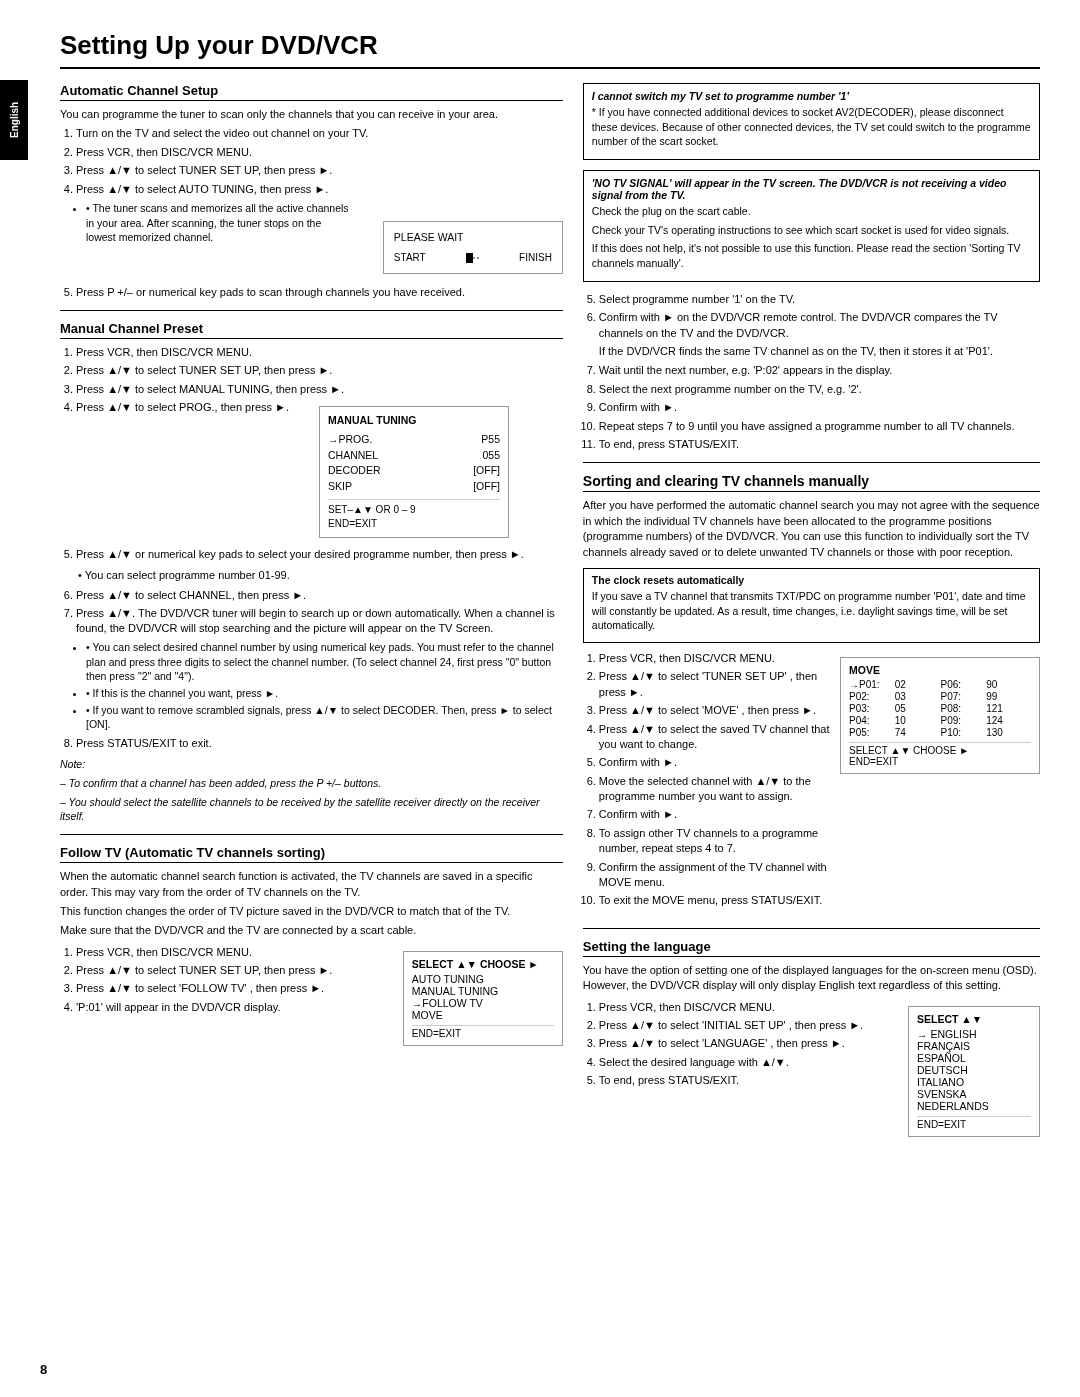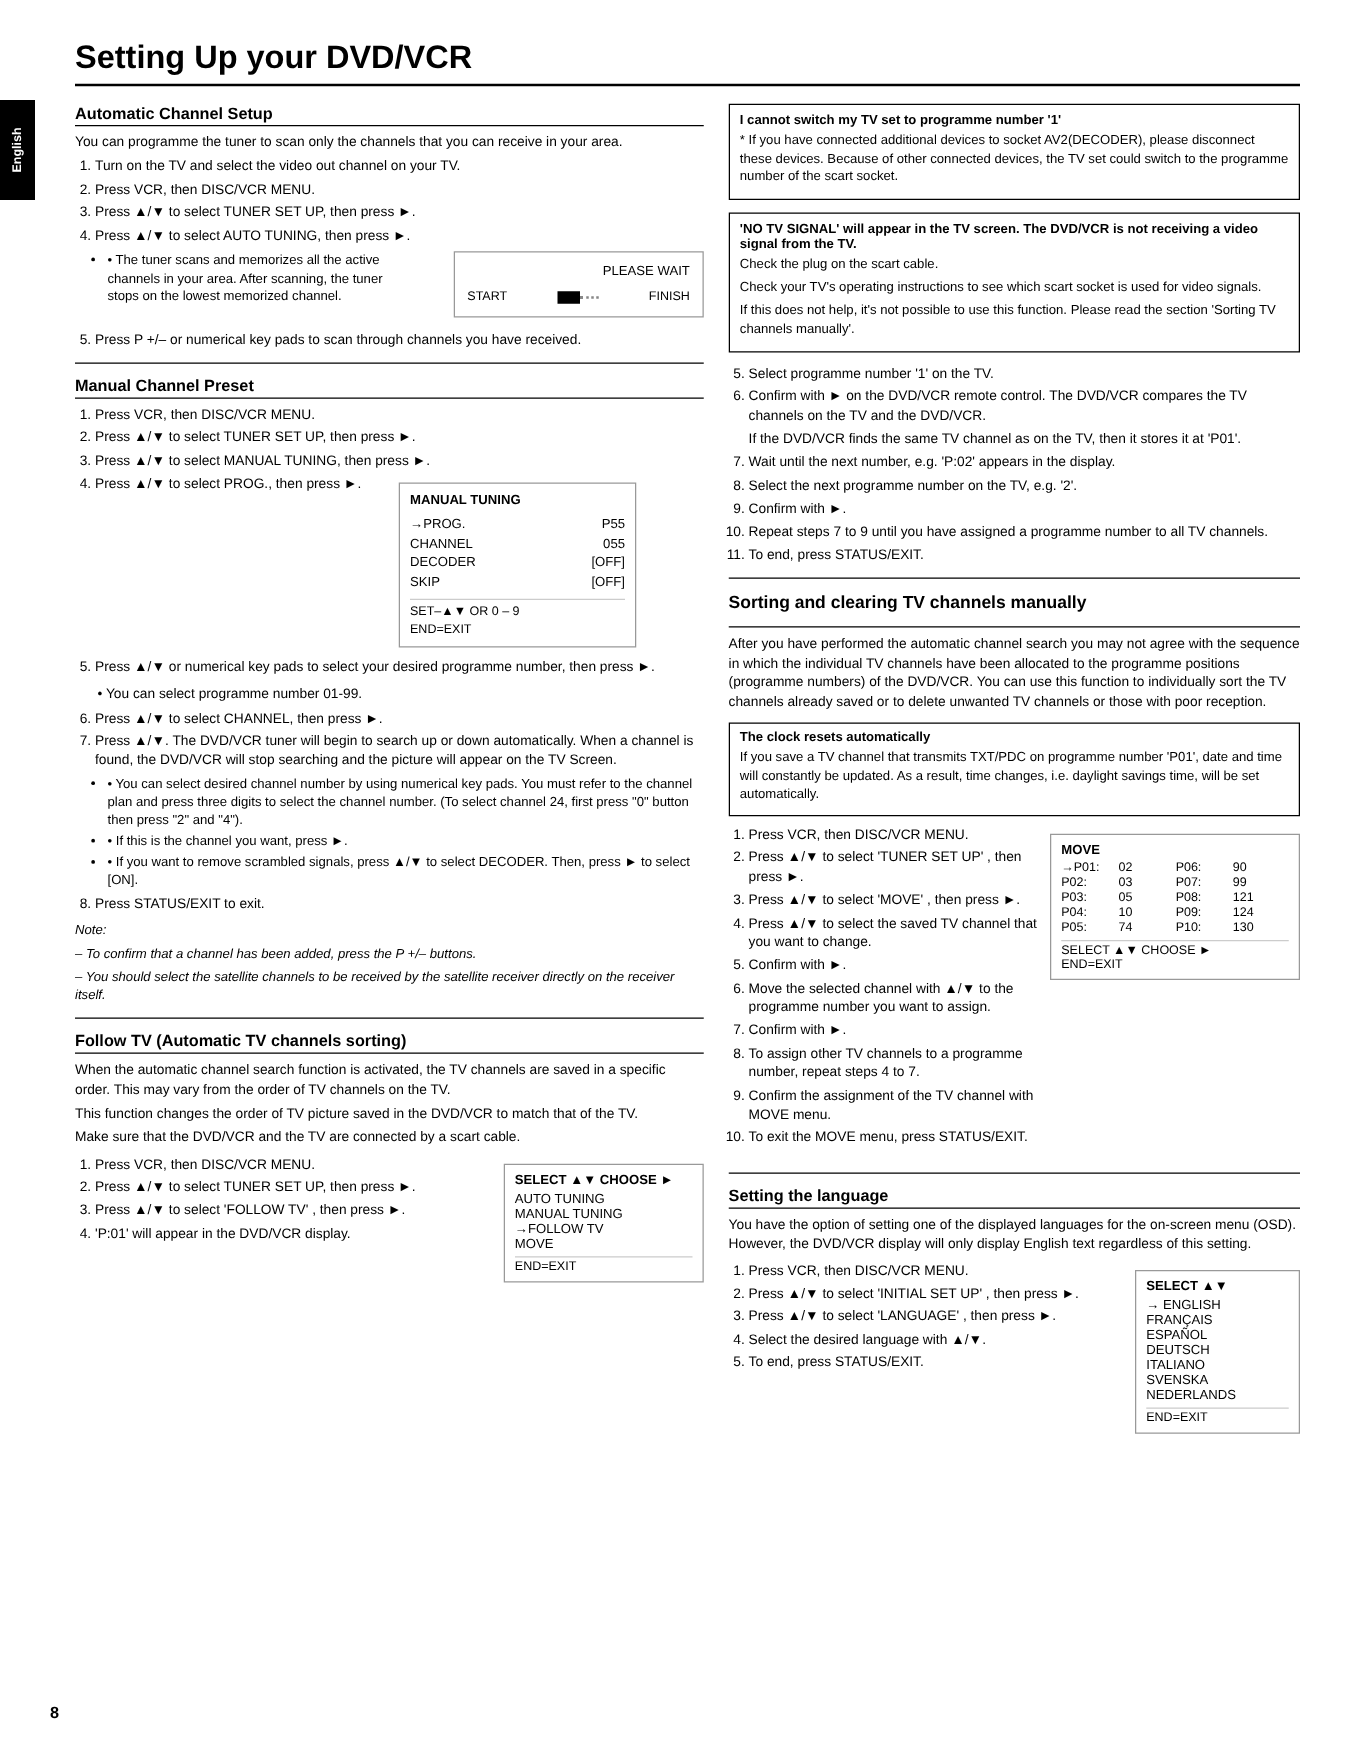--- a/index.html
+++ b/index.html
@@ -55,36 +55,36 @@
       font-size: 13px;
       font-weight: bold;
       border-bottom: 1px solid #000;
       padding-bottom: 2px;
       margin-bottom: 6px;
     }
     .section-title-lg {
       font-size: 14px;
       font-weight: bold;
       border-bottom: 1px solid #000;
-      padding-bottom: 12px;
+      padding-bottom: 2px;
       margin-bottom: 6px;
     }
     p { margin-bottom: 4px; line-height: 1.4; }
     ol { padding-left: 16px; margin-bottom: 6px; }
     ol li { margin-bottom: 3px; line-height: 1.4; }
     ul { padding-left: 14px; margin-bottom: 4px; }
     ul li { margin-bottom: 2px; line-height: 1.4; list-style-type: disc; }
     .bullet-plain { list-style: none; padding-left: 10px; }
     .bullet-plain li::before { content: "• "; }
     .progress-box {
       border: 1px solid #999;
       padding: 8px 10px;
-      margin: 0 0 8px 20px;
-      width: 200px;
-      text-align: right;
+      margin: 20px 0 8px 20px;
+      width: 180px;
+      text-align: left;
       font-size: 11px;
     }
     .progress-bar-container {
       display: flex;
       align-items: center;
       justify-content: space-between;
       margin-top: 4px;
       font-size: 10px;
       gap: 36px;
     }
@@ -163,20 +163,21 @@
 
     .warning-box {
       border: 1px solid #000;
       padding: 6px 8px;
       margin-bottom: 10px;
       font-size: 10.5px;
     }
     .warning-title {
       font-weight: bold;
       margin-bottom: 3px;
+      font-style: italic;
     }
     .warning-box2 {
       border: 1px solid #000;
       padding: 6px 8px;
       margin-bottom: 10px;
       font-size: 10.5px;
     }
 
     .clock-box {
       border: 1px solid #000;

